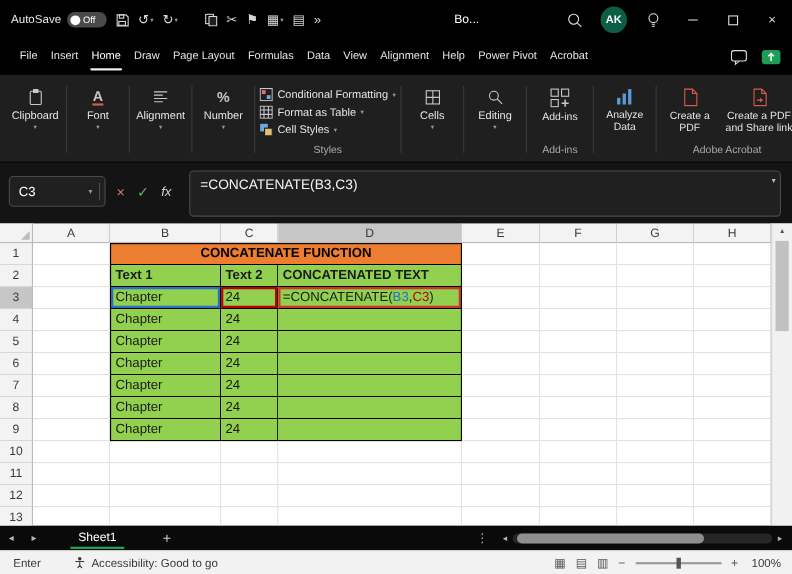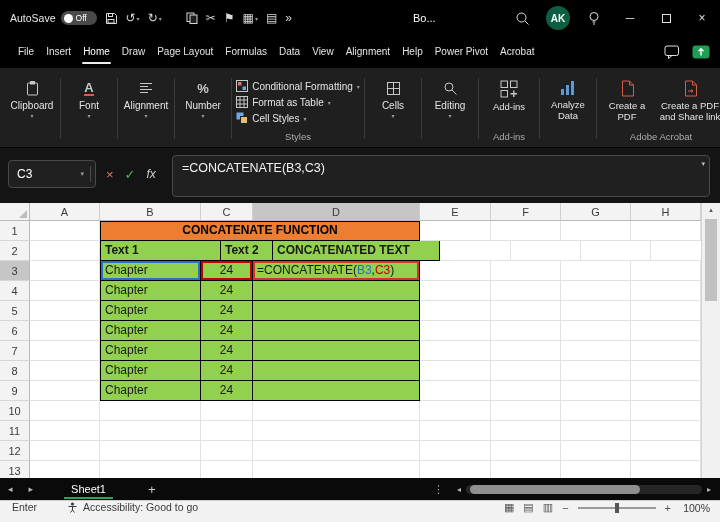--- a/index.html
+++ b/index.html
@@ -66,40 +66,40 @@
   .corner{width:30px;height:18px;background:#F3F3F3;border-right:1px solid #B9B9B9;border-bottom:1px solid #B9B9B9;position:relative;flex:none;}
   .corner::after{content:"";position:absolute;right:2px;bottom:2px;border-left:8px solid transparent;border-bottom:8px solid #BDBDBD;}
   .colhead{height:18px;background:#F3F3F3;border-right:1px solid #CFCFCF;border-bottom:1px solid #B9B9B9;font-size:11px;color:#3a3a3a;display:flex;align-items:center;justify-content:center;flex:none;}
   .colhead.sel,.rowhead.sel{background:#C6C6C6;}
   .grow{display:flex;height:20px;}
   .rowhead{width:30px;background:#F3F3F3;border-right:1px solid #B9B9B9;border-bottom:1px solid #D6D6D6;font-size:11px;color:#3a3a3a;display:flex;align-items:center;justify-content:center;flex:none;}
   .cell{border-right:1px solid #E2E2E2;border-bottom:1px solid #E2E2E2;font-size:12px;color:#1a1a1a;line-height:18px;padding:0 4px;white-space:nowrap;overflow:hidden;flex:none;}
   .cell.g{background:var(--cell-green,#92D050);border-right-color:#000;border-bottom-color:#000;}
   .cell.bl{border-left:1px solid #000;}
   .cell.hdr{font-weight:bold;}
-  .cell.num{text-align:center;}
+  .cell.num{text-align:left;}
   .title-cell{background:var(--title-bg,#ED7D31);color:#000000;font-weight:bold;text-align:center;border:1px solid #000;line-height:17px;}
   .vscroll{width:19px;background:#F1F1F1;border-left:1px solid #D4D4D4;position:relative;}
   .varrow{position:absolute;top:3px;left:0;right:0;text-align:center;font-size:7px;color:#555;}
   .vthumb{position:absolute;left:3px;right:3px;top:16px;height:82px;background:#C1C1C1;}
 
   
   .sheetbar{height:22px;background:#0A0A0A;display:flex;align-items:center;position:relative;color:#CFCFCF;}
   .nav{font-size:9px;padding:0 8px;color:#B5B5B5;}
   .tab{height:22px;display:flex;align-items:center;padding:0 14px;font-size:11px;color:#fff;position:relative;margin-left:16px;}
   .tab.active::after{content:"";position:absolute;left:7px;right:7px;bottom:1px;height:2px;background:#27A35E;}
   .addsheet{margin-left:28px;font-size:13px;color:#CFCFCF;}
   .dots{position:absolute;left:433px;font-size:11px;color:#B5B5B5;letter-spacing:1px;}
   .hscroll{position:absolute;left:452px;right:4px;top:0;bottom:0;display:flex;align-items:center;}
   .harrow{font-size:8px;color:#B5B5B5;padding:0 5px;}
   .htrack{flex:1;height:9px;background:#262626;border-radius:5px;position:relative;}
   .hthumb{position:absolute;left:4px;width:72%;top:0;height:9px;background:#8F8F8F;border-radius:5px;}
 
   
-  .statusbar{height:22px;background:#F2F2F2;border-top:1px solid #CFCFCF;display:flex;align-items:flex-start;font-size:10.5px;color:#3a3a3a;position:relative;}
+  .statusbar{height:22px;background:#F2F2F2;border-top:1px solid #CFCFCF;display:flex;align-items:center;font-size:10.5px;color:#3a3a3a;position:relative;}
   .sb-mode{padding:0 12px;}
   .sb-access{display:flex;align-items:center;gap:5px;margin-left:18px;}
   .sb-right{position:absolute;right:10px;display:flex;align-items:center;gap:9px;}
   .viewic{font-size:11px;color:#555;}
   .zoomminus,.zoomplus{font-size:11px;color:#555;}
   .zoomtrack{width:78px;height:2px;background:#9a9a9a;position:relative;}
   .zoomthumb{position:absolute;left:37px;top:-4px;width:4px;height:10px;background:#555;}
   .sb-zoom{min-width:30px;text-align:right;}
   svg{display:block;}
 </style>
@@ -400,21 +400,21 @@
             <div class="cell" style="width: 70px;"></div>
             <div class="cell title-cell" style="width: 320px;">CONCATENATE FUNCTION</div>
             <div class="cell" style="width: 71px;"></div>
             <div class="cell" style="width: 70px;"></div>
             <div class="cell" style="width: 70px;"></div>
             <div class="cell" style="width: 70px;"></div>
           </div>
           <div class="grow">
             <div class="rowhead">2</div>
             <div class="cell" style="width: 70px;"></div>
-            <div class="cell g hdr bl" style="width: 121px;">Text 1</div>
+            <div class="cell g hdr bl" style="width: 101px;">Text 1</div>
             <div class="cell g hdr" style="width: 52px;">Text 2</div>
             <div class="cell g hdr" style="width: 167px;">CONCATENATED TEXT</div>
             <div class="cell" style="width: 71px;"></div>
             <div class="cell" style="width: 70px;"></div>
             <div class="cell" style="width: 70px;"></div>
             <div class="cell" style="width: 70px;"></div>
           </div>
           <div class="grow">
             <div class="rowhead sel">3</div>
             <div class="cell" style="width: 70px;"></div>

